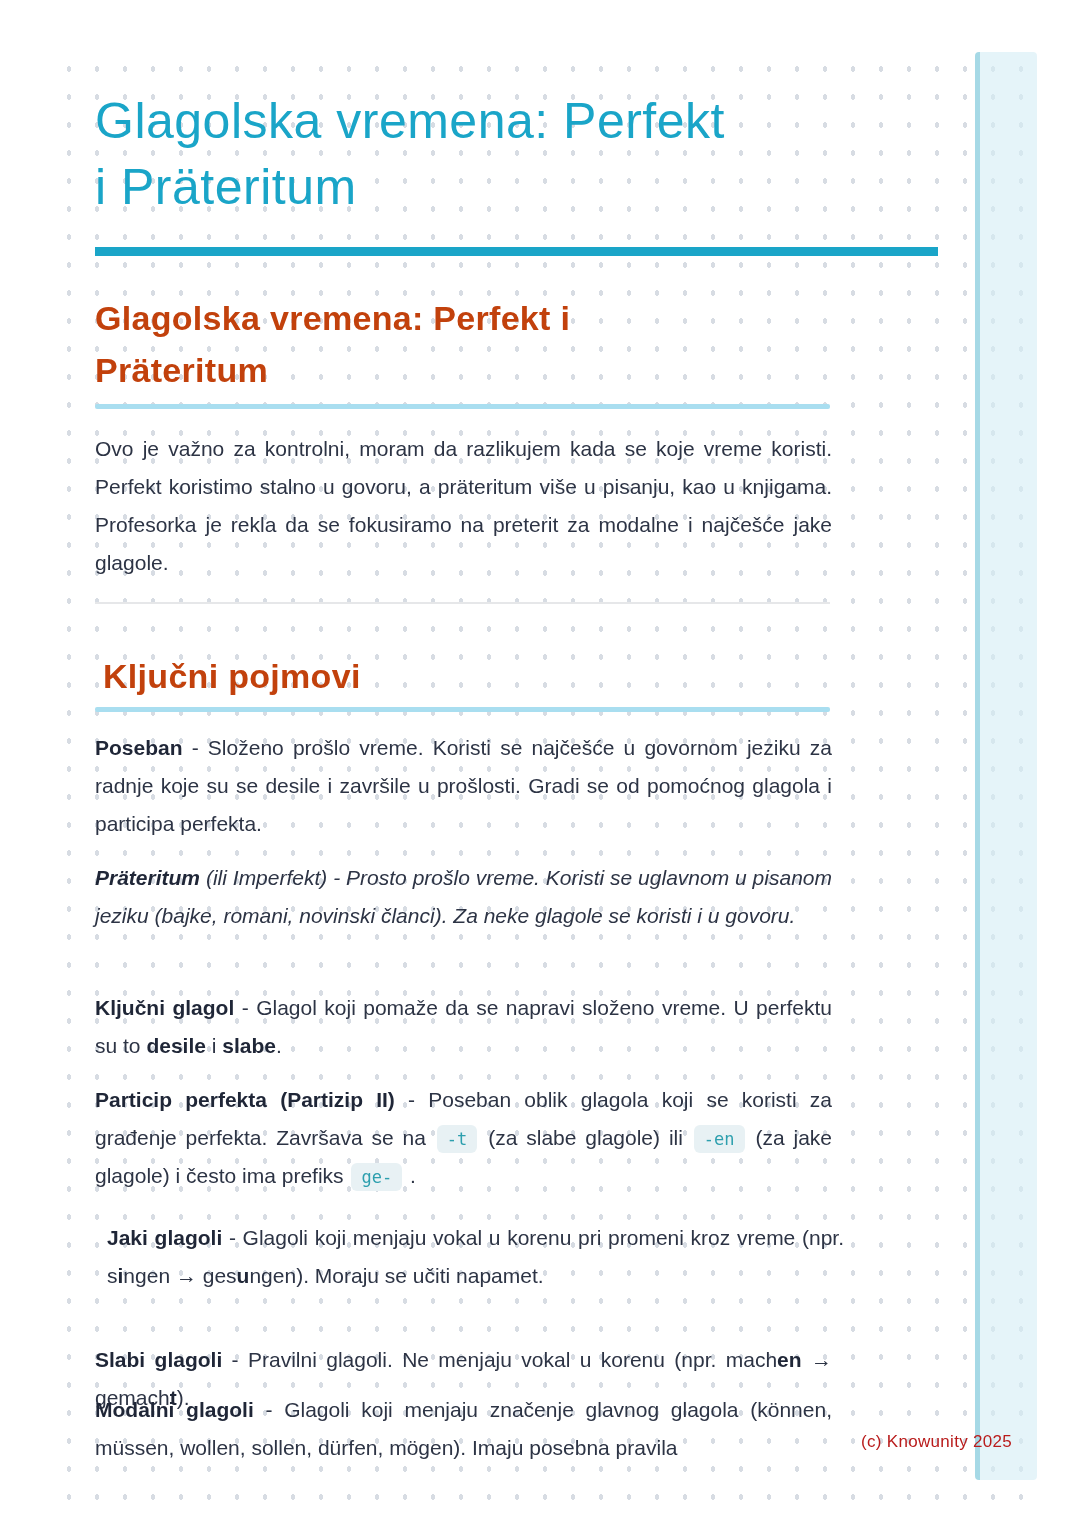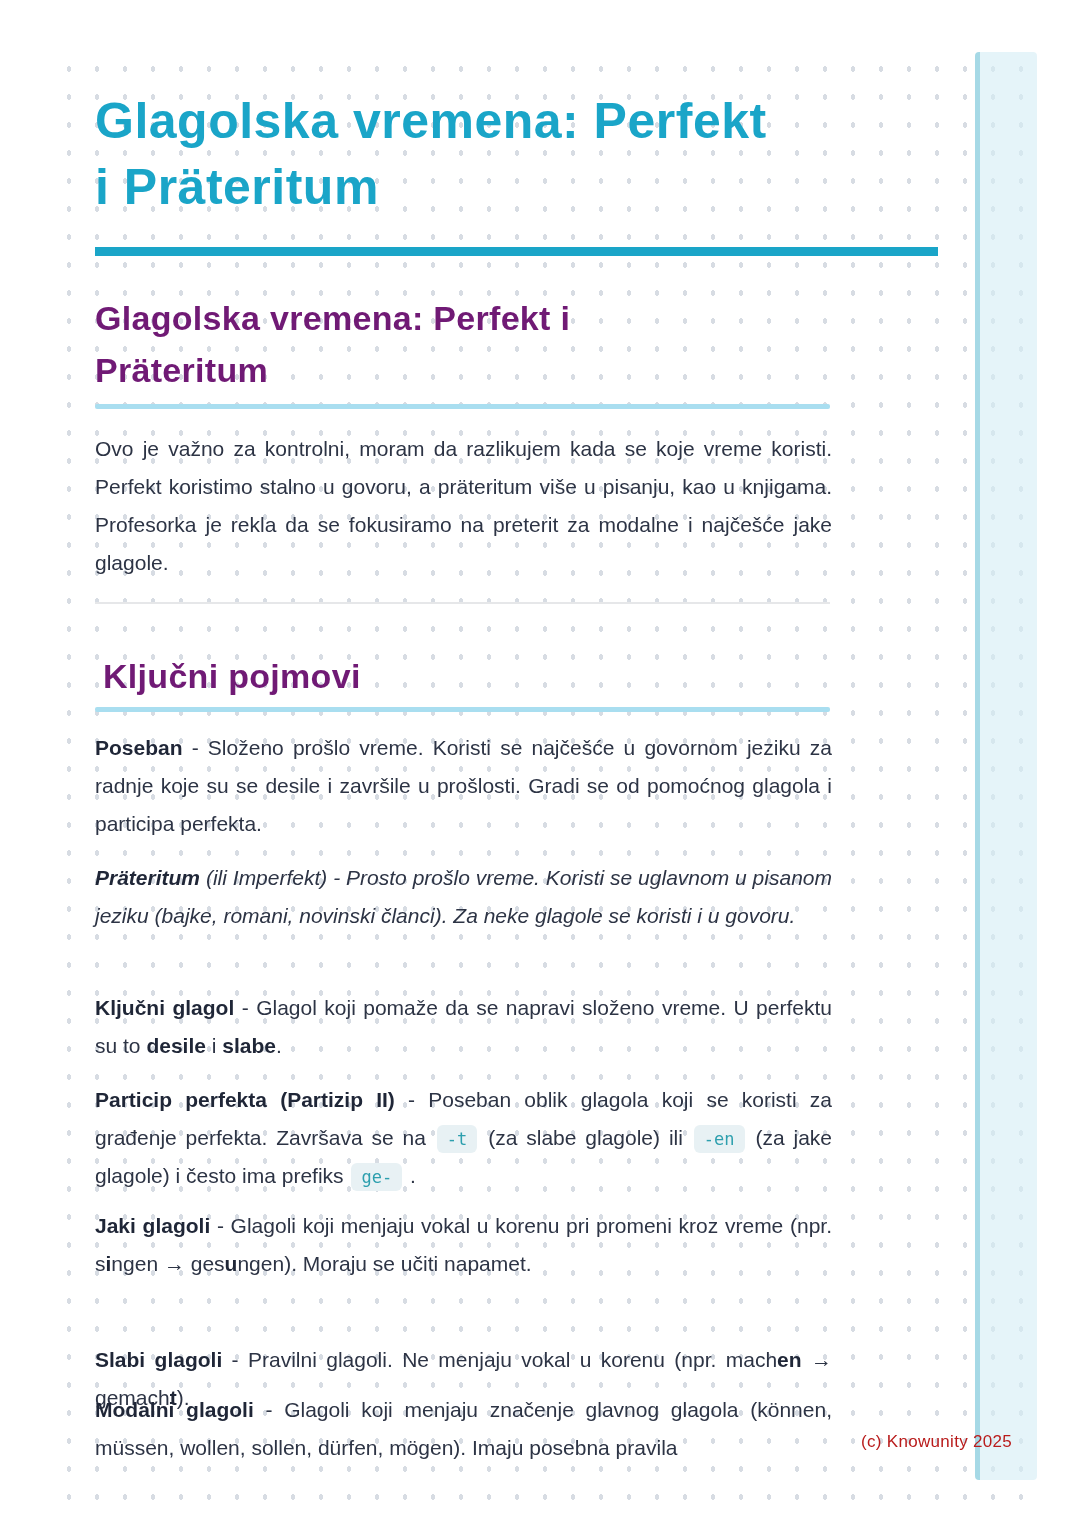--- a/index.html
+++ b/index.html
@@ -18,28 +18,28 @@
   
   .stripe{
     position:absolute;left:975px;top:52px;width:57px;height:1428px;
     background:rgba(213,237,245,.62);
     border-left:5px solid #a6d9e6;
     border-radius:4px;
   }
   .abs{position:absolute;}
   .main-title{
     left:95px;top:88px;width:900px;
-    font-size:50px;line-height:66px;font-weight:700;
+    font-size:50px;line-height:66px;font-weight:400;
     color:#1aa5c8;letter-spacing:.5px;
   }
   .title-rule{
     left:95px;top:247px;width:843px;height:9px;background:#1aa5c8;
   }
   .h2{
-    font-size:34px;line-height:52px;font-weight:700;color:#701a75;
+    font-size:34px;line-height:52px;font-weight:700;color:#c2410c;
     letter-spacing:.3px;width:760px;
   }
   .h2a{left:95px;top:292px;}
   .h2b{left:95px;top:642px;}
   .rule-light{height:5px;background:#a9def0;width:735px;left:95px;border-radius:2px;}
   .rule-a{top:404px;}
   .rule-b{top:707px;}
   .rule-gray{left:95px;top:602px;width:735px;height:2px;background:#e6e7e9;}
   .para{
     left:95px;width:737px;
@@ -84,17 +84,17 @@
 
 <div class="abs rule-gray"></div>
 
 <h2 class="abs h2 h2b" style="margin:8px;">Ključni pojmovi</h2>
 <div class="abs rule-light rule-b"></div>
 
 <p class="abs para t0" style="margin:0;"><span class="b">Poseban</span><span class=""> - Složeno prošlo vreme. Koristi se najčešće u govornom jeziku za radnje koje su se desile i završile u prošlosti. Gradi se od pomoćnog glagola i participa perfekta.</span></p>
 <p class="abs para t1" style="margin:0;font-style:italic;"><span class="b">Präteritum</span><span class=""> (ili Imperfekt) - Prosto prošlo vreme. Koristi se uglavnom u pisanom jeziku (bajke, romani, novinski članci). Za neke glagole se koristi i u govoru.</span></p>
 <p class="abs para t2" style="margin:0;"><span class="b">Ključni glagol</span><span class=""> - Glagol koji pomaže da se napravi složeno vreme. U perfektu su to </span><span class="b">desile</span><span class=""> i </span><span class="b">slabe</span><span class="">.</span></p>
 <p class="abs para t3" style="margin:0;"><span class="b">Particip perfekta (Partizip II)</span><span class=""> - Poseban oblik glagola koji se koristi za građenje perfekta. Završava se na </span><span class="chip">-t</span><span class=""> (za slabe glagole) ili </span><span class="chip">-en</span><span class=""> (za jake glagole) i često ima prefiks </span><span class="chip">ge-</span><span class=""> .</span></p>
-<p class="abs para t4" style="margin:0;"><span class="b">Jaki glagoli</span><span class=""> - Glagoli koji menjaju vokal u korenu pri promeni kroz vreme (npr. s</span><span class="b">i</span><span class="">ngen → ges</span><span class="b">u</span><span class="">ngen). Moraju se učiti napamet.</span></p>
+<p class="abs para t4" style="margin:12px;"><span class="b">Jaki glagoli</span><span class=""> - Glagoli koji menjaju vokal u korenu pri promeni kroz vreme (npr. s</span><span class="b">i</span><span class="">ngen → ges</span><span class="b">u</span><span class="">ngen). Moraju se učiti napamet.</span></p>
 <p class="abs para t5" style="margin:0;"><span class="b">Slabi glagoli</span><span class=""> - Pravilni glagoli. Ne menjaju vokal u korenu (npr. mach</span><span class="b">en</span><span class=""> → gemach</span><span class="b">t</span><span class="">).</span></p>
 <p class="abs para t6" style="margin:0;"><span class="b">Modalni glagoli</span><span class=""> - Glagoli koji menjaju značenje glavnog glagola (können, müssen, wollen, sollen, dürfen, mögen). Imaju posebna pravila</span></p>
 
 <div class="abs footer">(c) Knowunity 2025</div>
 
 </body></html>

